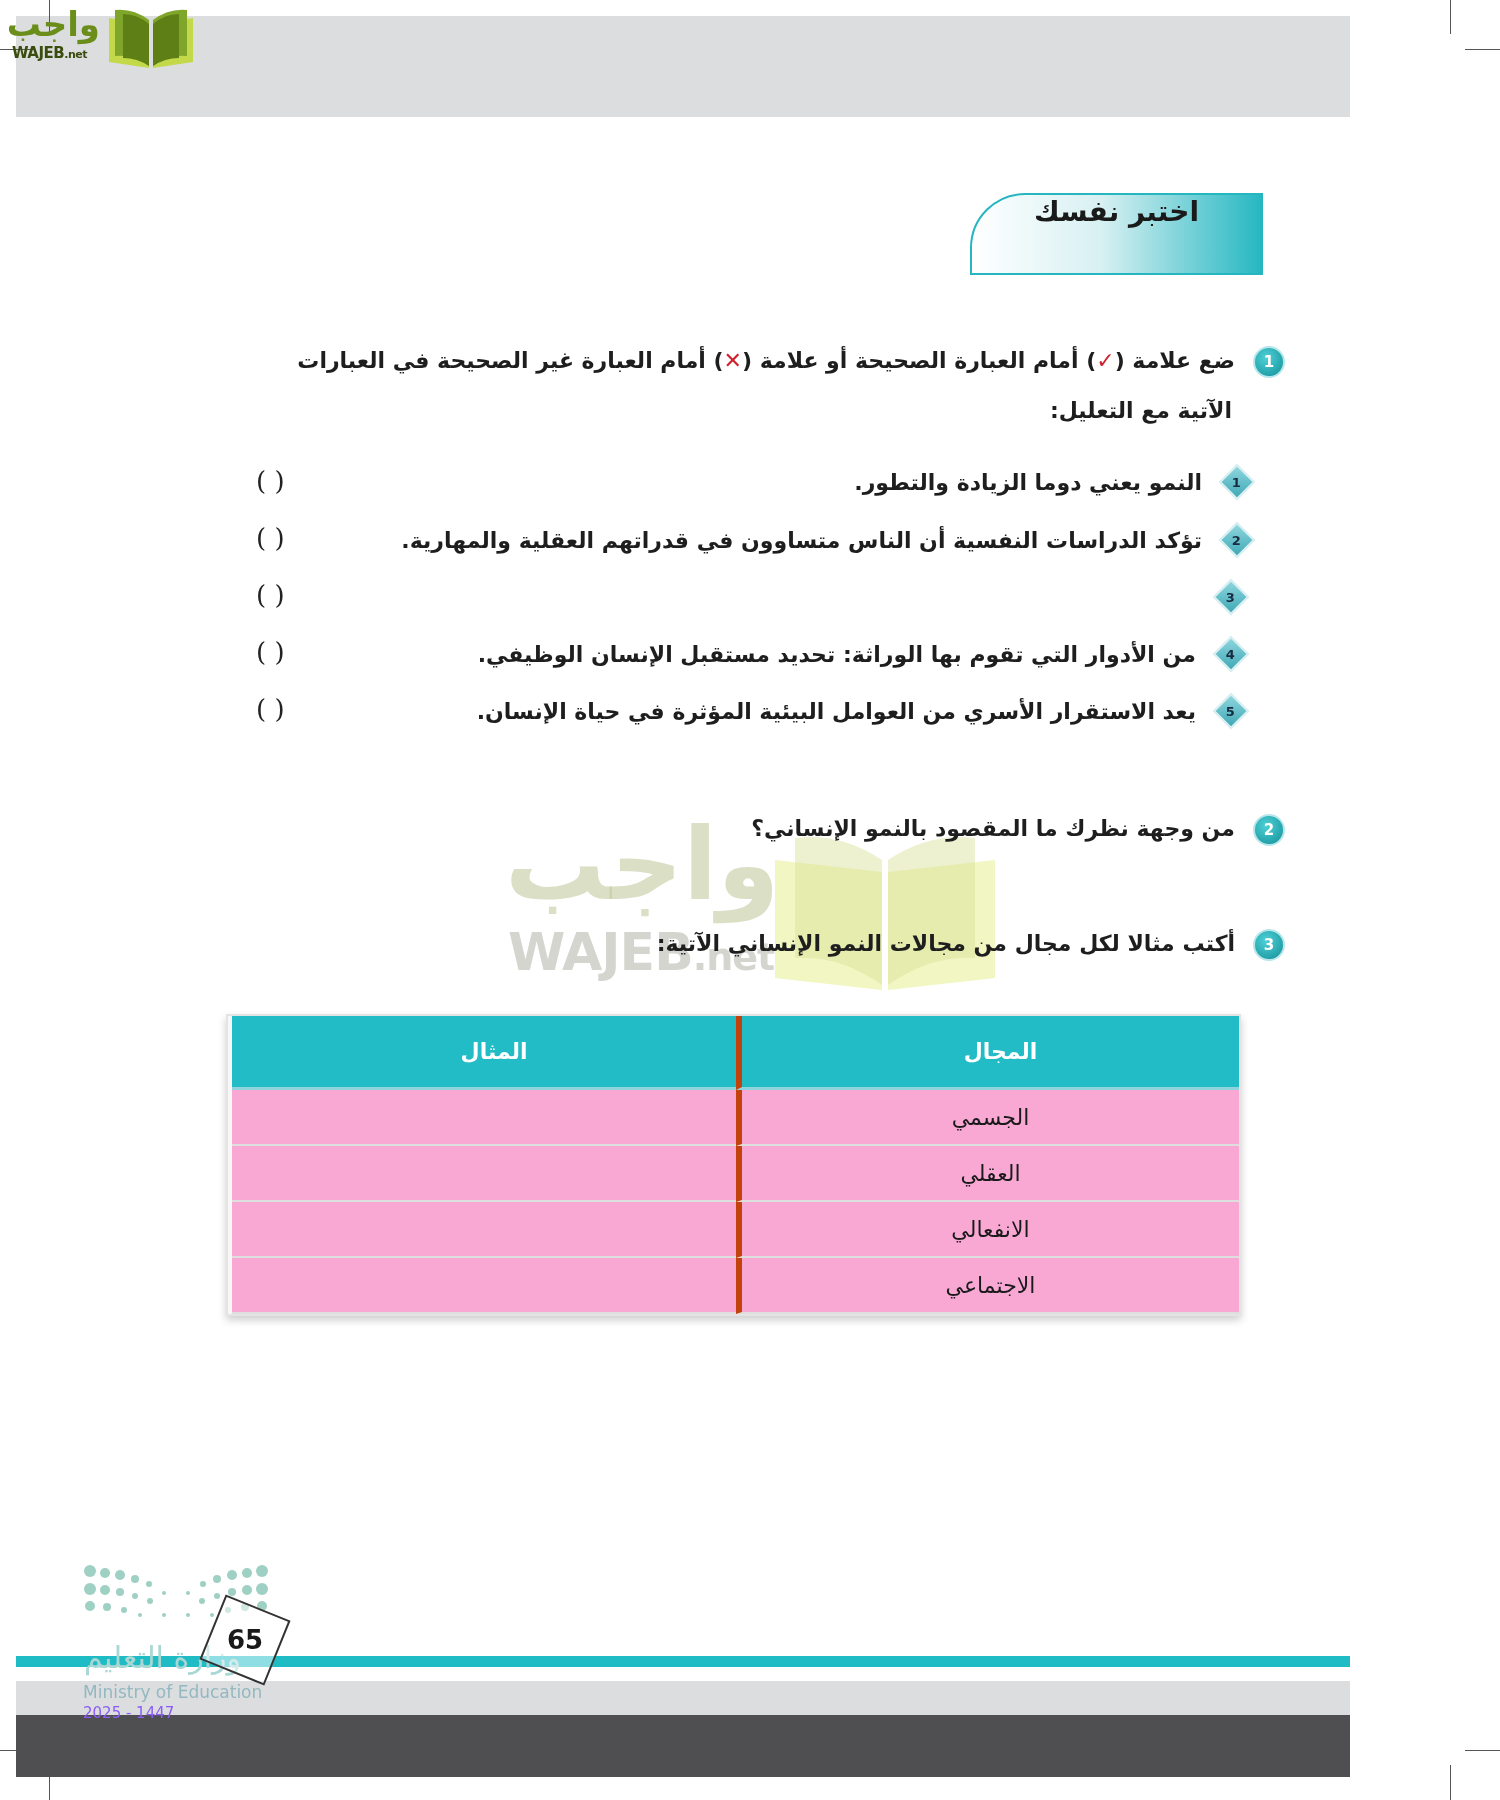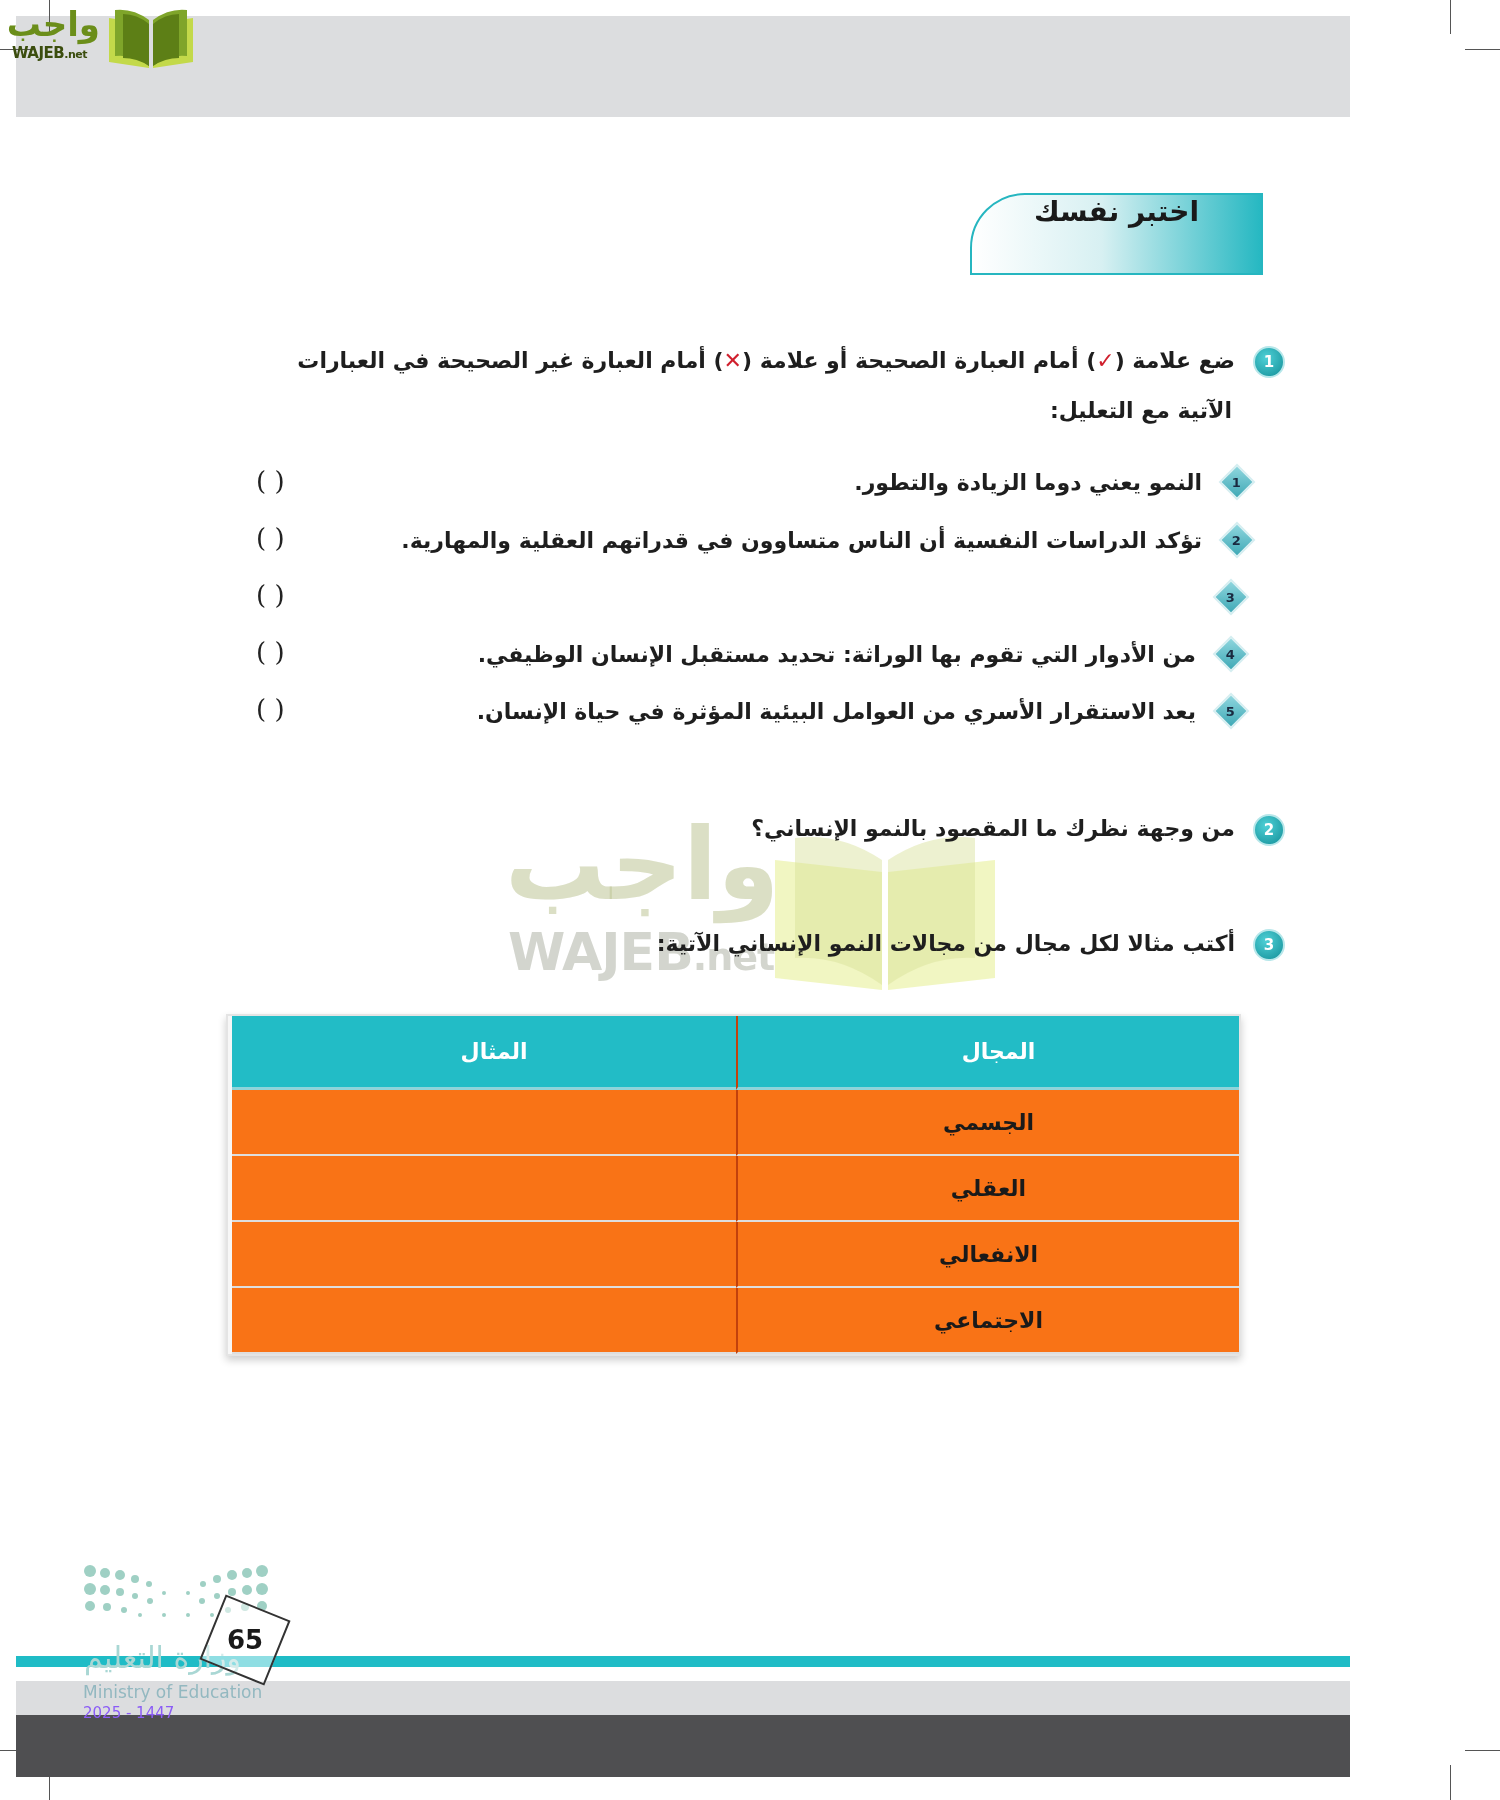--- a/index.html
+++ b/index.html
@@ -36,22 +36,22 @@
 
   .paren { font-size:26px; color:#222; font-family:"DejaVu Serif", serif; }
   .wm-ar { left:505px; top:815px; font-size:100px; font-weight:bold; color:rgba(190,196,150,0.55); direction:rtl; line-height:100px; }
   .wm-en { left:508px; top:922px; font-size:52px; font-weight:bold; color:rgba(175,178,165,0.55); letter-spacing:-1px; }
   .wm-en small { font-size:38px; }
   .wm-book { left:770px; top:830px; width:230px; height:160px; }
 
   .table { left:226px; top:1014px; width:1011px; box-shadow:0 4px 8px rgba(0,0,0,0.2); border:2px solid #e4e4e4; background:#f7f7f7; }
   .trow { display:flex; direction:rtl; }
   .th { background:#22bcc6; color:#ffffff; font-size:22px; font-weight:bold; height:74px; display:flex; align-items:center; justify-content:center; border-bottom:3px solid #8fd4da; box-sizing:border-box;padding-left:20px; }
-  .td { background:#f97316; font-size:22px; font-weight:bold; color:#1a1a1a; height:66px; display:flex; align-items:center; justify-content:center; border-bottom:2px solid #dedede; box-sizing:border-box; }
-  .c1 { width:503px; border-left:2px solid #c2410c; }
+  .td { background:#f9a8d4; font-size:22px; font-weight:normal; color:#1a1a1a; height:56px; display:flex; align-items:center; justify-content:center; border-bottom:2px solid #dedede; box-sizing:border-box; }
+  .c1 { width:503px; border-left:6px solid #c2410c; }
   .c2 { width:504px; }
 
   .moe-dots { left:82px; top:1563px; width:190px; height:70px; }
   .moe-ar { left:84px; top:1640px; font-size:30px; color:#a9d7d4; direction:rtl;text-align:center; }
   .moe-en { left:83px; top:1682px; font-size:17px; color:#93b8c0; }
   .moe-yr { left:83px; top:1704px; font-size:15px; color:#8b5cf6; }
   .teal-bar { left:16px; top:1656px; width:1334px; height:11px; background:#1fbcc6; }
   .grey-bar { left:16px; top:1681px; width:1334px; height:34px; background:#dcdddf; }
   .dark-bar { left:16px; top:1715px; width:1334px; height:62px; background:#4f4f51; }
   .page-num { left:210px; top:1605px; width:66px; height:66px; border:2px solid #333; transform:rotate(22deg); background:rgba(255,255,255,0.5);

